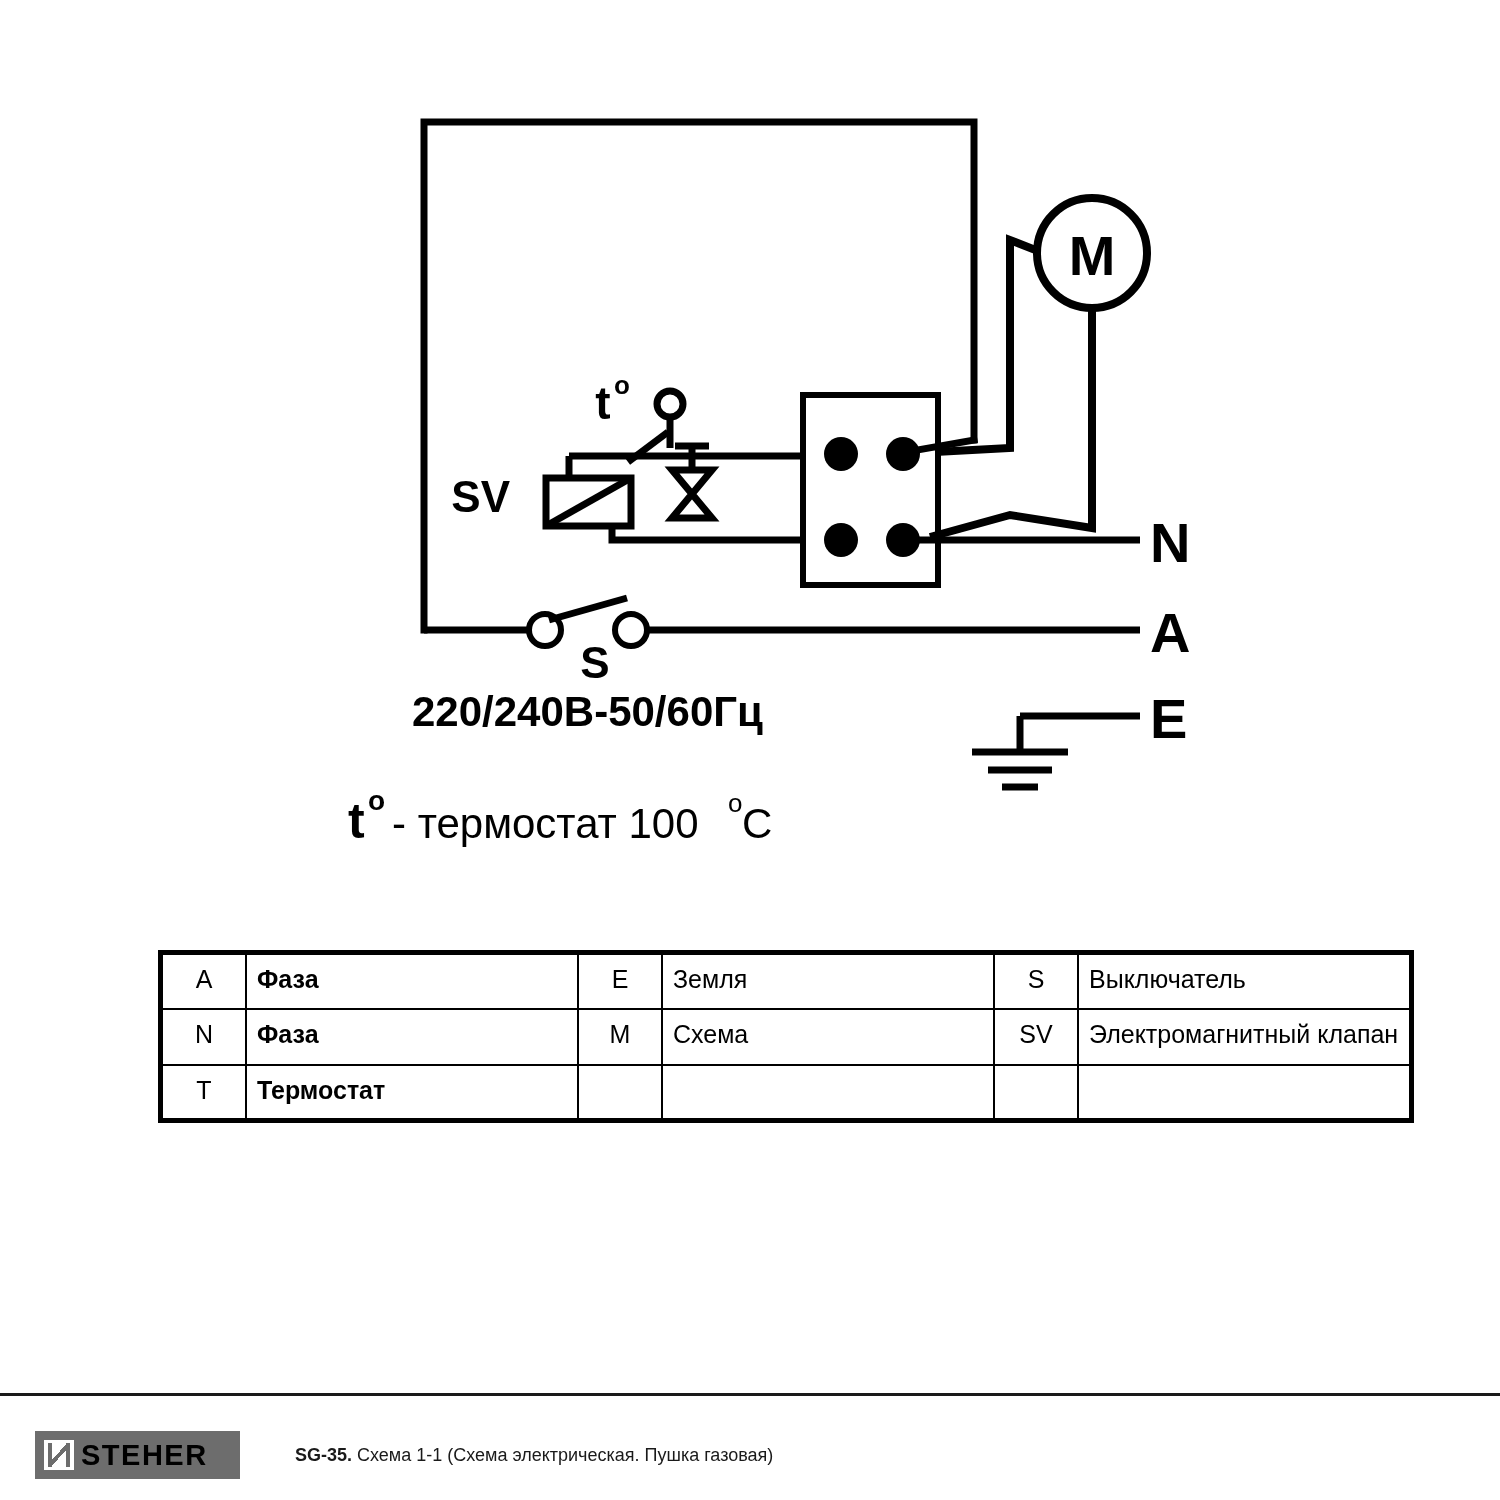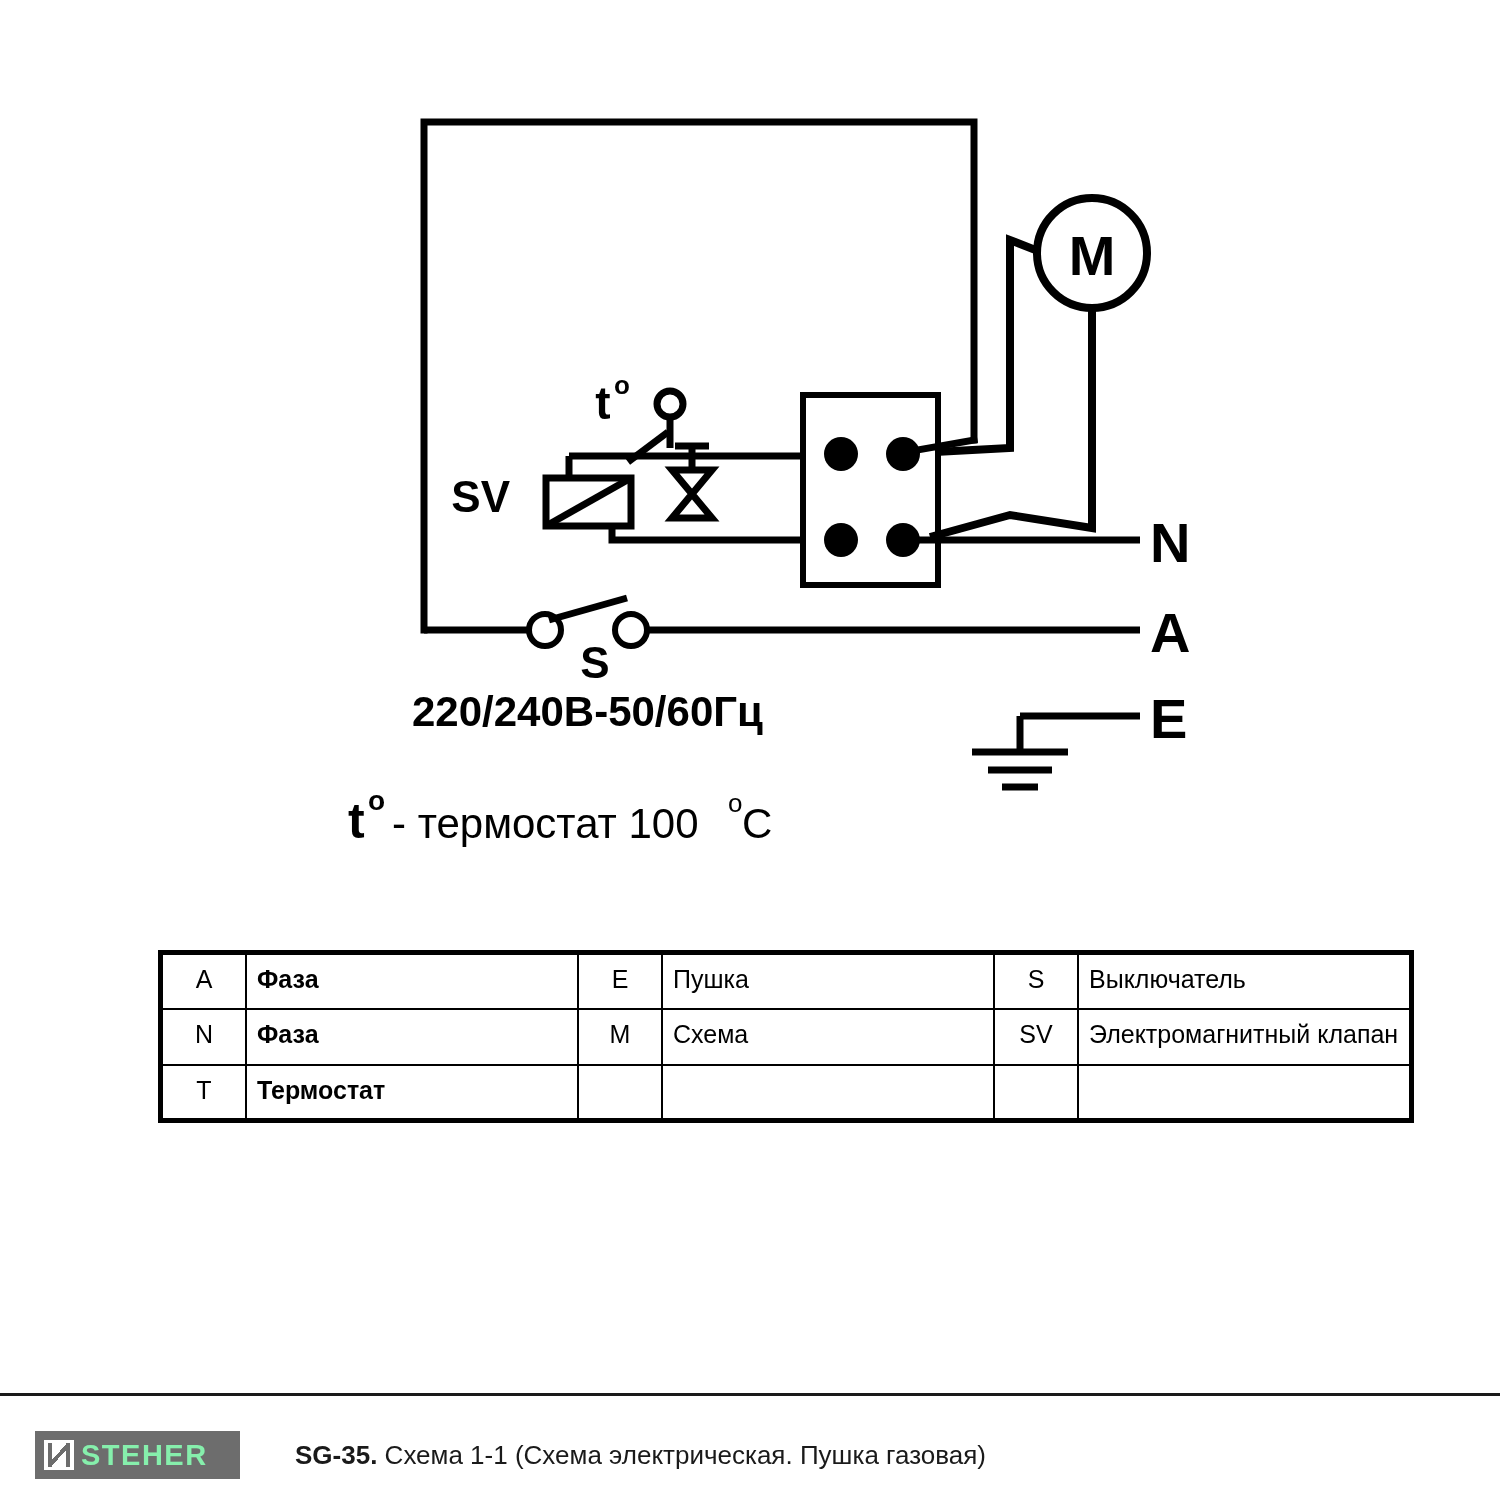--- a/index.html
+++ b/index.html
@@ -100,28 +100,28 @@
     position: absolute;
     left: 4px;
     top: 3px;
     width: 22px;
     height: 24px;
     background:
       linear-gradient(to bottom right, transparent 44%, #6d6d6d 44%, #6d6d6d 56%, transparent 56%),
       linear-gradient(to right, #6d6d6d 0 4px, transparent 4px calc(100% - 4px), #6d6d6d calc(100% - 4px) 100%);
   }
   #brand-text {
-    color: #86efac;
+    color: #000000;
     font-size: 29px;
     font-weight: bold;
     letter-spacing: 1.5px;
   }
   #footer-caption {
     margin-left: 55px;
-    font-size: 26px;
+    font-size: 18px;
     color: #1a1a1a;
     white-space: nowrap;
   }
   #footer-caption .model {
     font-weight: bold;
   }
 </style>
 </head>
 <body>
 
@@ -206,21 +206,21 @@
     <text x="742" y="838" font-family="'Liberation Sans', sans-serif" font-size="42" fill="#000">C</text>
   </svg>
 </div>
 
 <table id="legend-table">
   <tbody>
     <tr>
       <td class="code">A</td>
       <td class="desc-a">Фаза</td>
       <td class="code">E</td>
-      <td class="desc-b">Пушка</td>
+      <td class="desc-b">Земля</td>
       <td class="code">S</td>
       <td class="desc-c">Выключатель</td>
     </tr>
     <tr>
       <td class="code">N</td>
       <td class="desc-a">Фаза</td>
       <td class="code">M</td>
       <td class="desc-b">Схема</td>
       <td class="code">SV</td>
       <td class="desc-c">Электромагнитный клапан</td>

